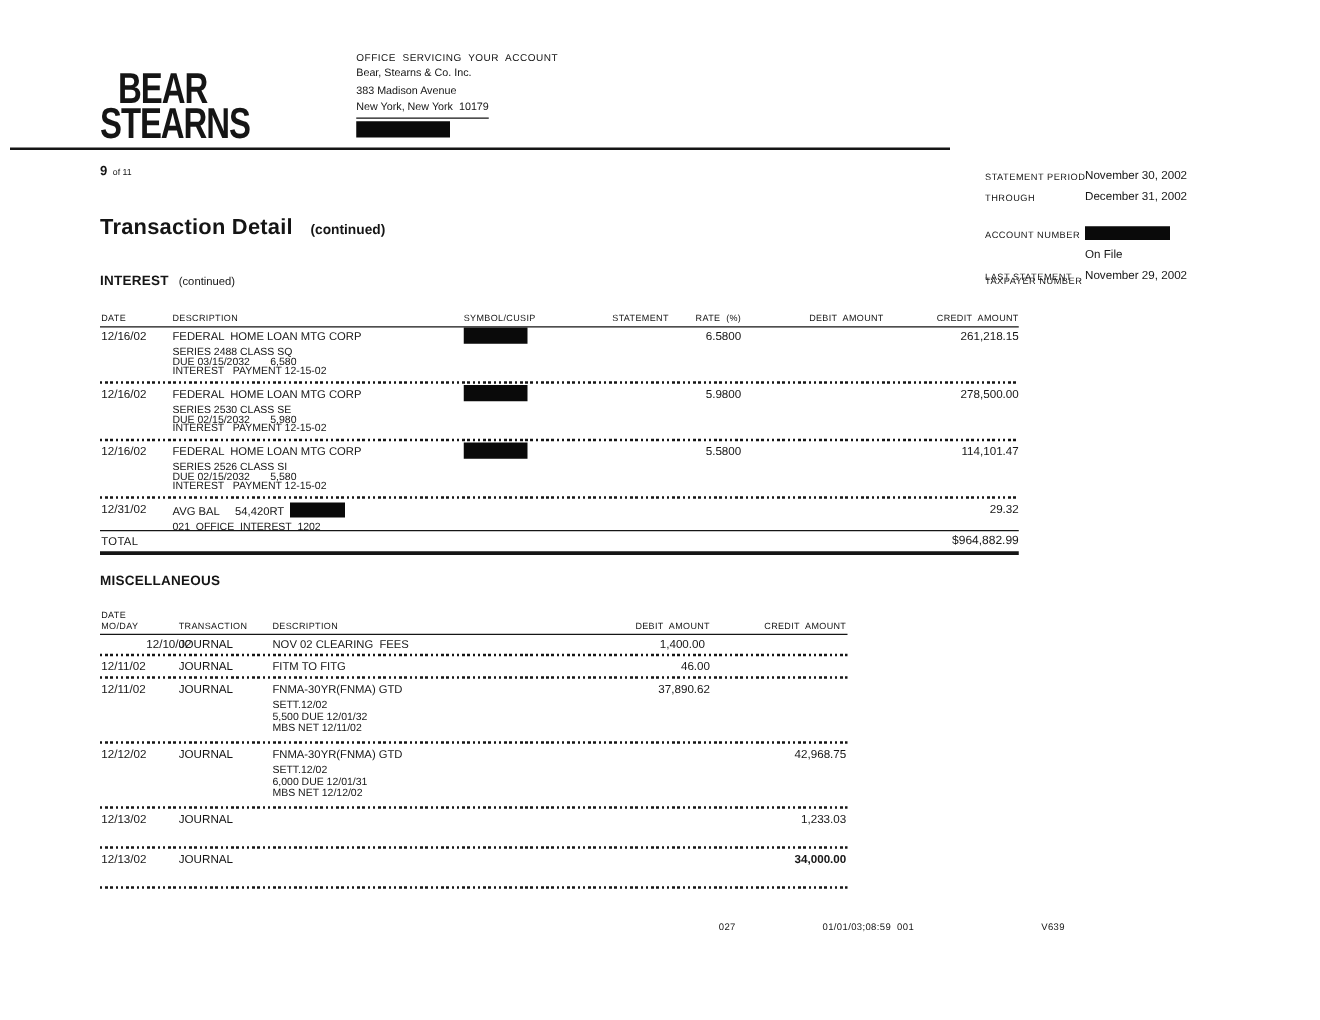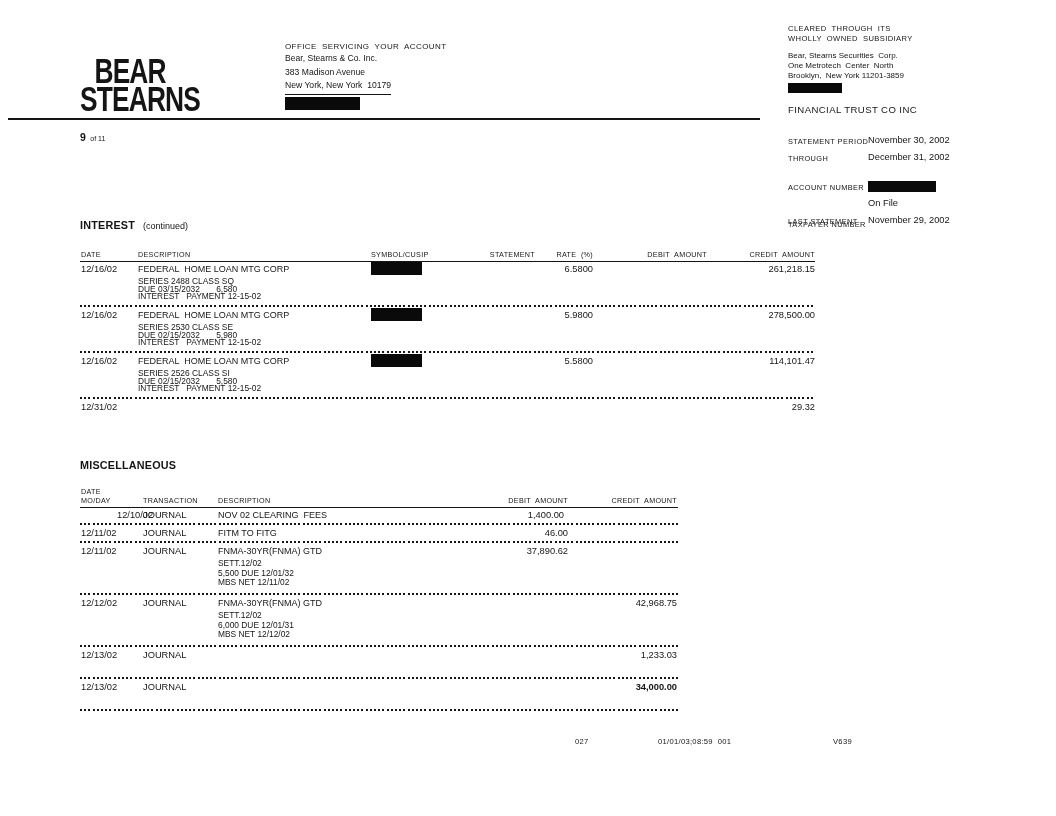--- a/index.html
+++ b/index.html
@@ -62,30 +62,20 @@
   </div>
 
   <div class="abs" style="left:285px; top:42px;">
     <div class="sc" style="font-size:8px;">OFFICE  SERVICING  YOUR  ACCOUNT</div>
     <div class="addr">Bear, Stearns &amp; Co. Inc.</div>
     <div class="addr">383 Madison Avenue</div>
     <div class="addr"><span class="uline">New York, New York  10179</span></div>
     <div class="redact" style="width:75px; height:13px; margin-top:2px;"></div>
   </div>
 
-  <div class="abs" style="left:788px; top:24px;">
-    <div class="sc">CLEARED  THROUGH  ITS</div>
-    <div class="sc">WHOLLY  OWNED  SUBSIDIARY</div>
-    <div style="height:7px;"></div>
-    <div class="addr-sm">Bear, Stearns Securities  Corp.</div>
-    <div class="addr-sm">One Metrotech  Center  North</div>
-    <div class="addr-sm">Brooklyn,  New York 11201-3859</div>
-    <div class="redact" style="width:54px; height:10px; margin-top:2px;"></div>
-    <div class="firm" style="margin-top:11px;">FINANCIAL  TRUST  CO INC</div>
-  </div>
 
   <div class="abs topline" style="left:8px; top:118px; width:752px;"></div>
 
   <div class="abs" style="left:80px; top:127px;">
     <span class="pageno-big">9</span>
     <span class="pageno-sm">of 11</span>
   </div>
 
   <div class="abs" style="left:788px; top:0; width:230px;" id="stmt-info">
       <div class="abs" style="left: 0px; top: 135px; width: 230px;">
@@ -103,20 +93,23 @@
       <div class="abs" style="left: 0px; top: 198px; width: 230px;">
         <span class="stmt-label abs" style="left: 0px; top: 2px; margin-top: 20px;">TAXPAYER  NUMBER</span>
         <span class="stmt-value abs" style="left: 80px; top: 0px;">On File</span>
       </div>
       <div class="abs" style="left: 0px; top: 215px; width: 230px;">
         <span class="stmt-label abs" style="left: 0px; top: 2px;">LAST  STATEMENT</span>
         <span class="stmt-value abs" style="left: 80px; top: 0px;">November 29, 2002</span>
       </div>
     </div>
 
+  <div class="abs" style="left:80px; top:171px;">
+    <span class="title-main">Transaction Detail</span><span class="title-cont">(continued)</span>
+  </div>
 
   <div class="abs" style="left:80px; top:215px;">
     <span class="sect-head">INTEREST</span><span class="sect-cont">(continued)</span>
   </div>
 
   <div class="tbl" style="left:80px; top:248px; width:735px;">
     <div class="thead" style="height:13px;">
       <span class="hcell" style="left:1px;">DATE</span>
       <span class="hcell" style="left:58px;">DESCRIPTION</span>
       <span class="hcell" style="left:291px;">SYMBOL/CUSIP</span>
@@ -160,23 +153,31 @@
             <div class="subs-tight" style="margin-top: 0px;">DUE 02/15/2032       5,580</div>
             <div class="subs-tight" style="margin-top: 0px;">INTEREST   PAYMENT 12-15-02</div>
           </div>
           <div class="redact abs" style="left: 291px; top: 0px; width: 51px; height: 13px;"></div>
           <span class="cell valcell r" style="left: 433px; width: 80px;">5.5800</span>
           <span class="cell valcell r" style="left: 615px; width: 120px;">114,101.47</span>
         </div>
         <div class="dotsep"></div>
         <div class="irow" style="min-height: 22px;">
           <span class="cell datecell" style="left: 1px;">12/31/02</span>
+          <div class="dcol" style="left: 58px; width: 230px;">
+            <div class="line1">AVG BAL     54,420RT  <span class="redact" style="display: inline-block; width: 44px; height: 12px; vertical-align: -2px;"></span></div>
+            <div class="subs-tight">021  OFFICE  INTEREST  1202</div>
+          </div>
           <span class="cell valcell r" style="left: 615px; width: 120px;">29.32</span>
         </div>
       </div>
+    <div class="total-row">
+      <span class="total-lbl">TOTAL</span>
+      <span class="total-val">$964,882.99</span>
+    </div>
   </div>
 
   <div class="abs" style="left:80px; top:455px;">
     <span class="sect-head">MISCELLANEOUS</span>
   </div>
 
   <div class="tbl" style="left:80px; top:484px; width:598px;">
     <div class="thead" style="height:23px;">
       <span class="hcell" style="left:1px; bottom:11px;">DATE</span>
       <span class="hcell" style="left:1px;">MO/DAY</span>

